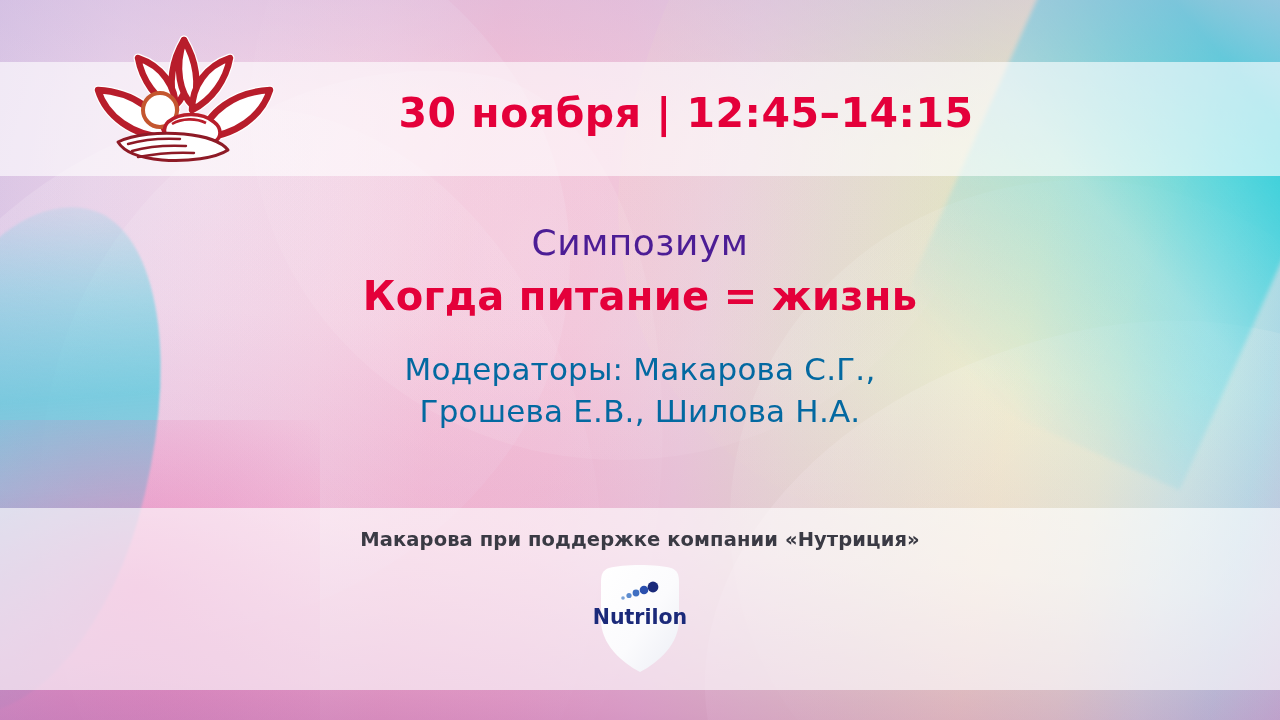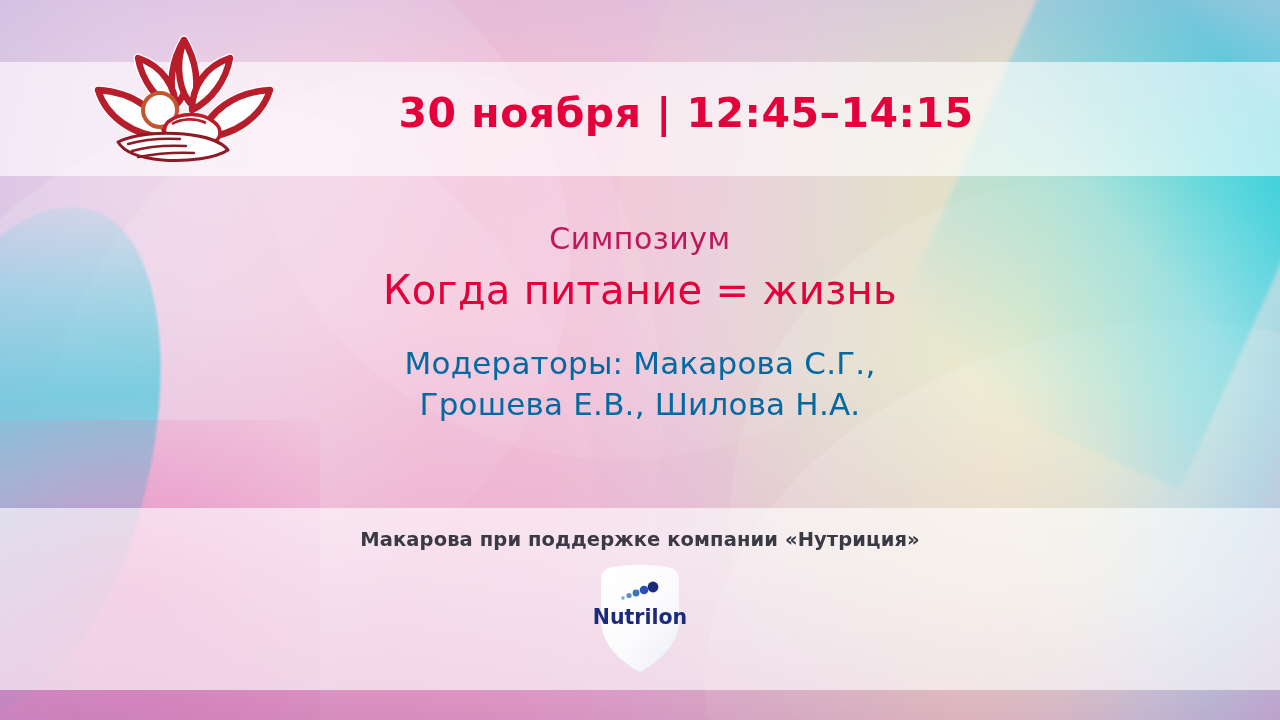--- a/index.html
+++ b/index.html
@@ -175,31 +175,31 @@
   
   .main-block {
     position: absolute;
     left: 0;
     top: 222px;
     width: 100%;
     text-align: center;
   }
   .kicker {
     font-family: "DejaVu Sans", sans-serif;
-    font-size: 30px;
+    font-size: 36px;
     font-weight: 400;
-    color: #be185d;
+    color: #4c1d95;
     line-height: 1.15;
     letter-spacing: 0.5px;
   }
   .event-title {
     margin-top: 10px;
     font-family: "DejaVu Sans", sans-serif;
     font-size: 40px;
-    font-weight: 400;
+    font-weight: 700;
     color: #e4003a;
     letter-spacing: 0.3px;
     line-height: 1.15;
   }
   .moderators {
     margin-top: 30px;
     font-family: "DejaVu Sans", sans-serif;
     font-size: 31px;
     font-weight: 400;
     color: #0369a1;

